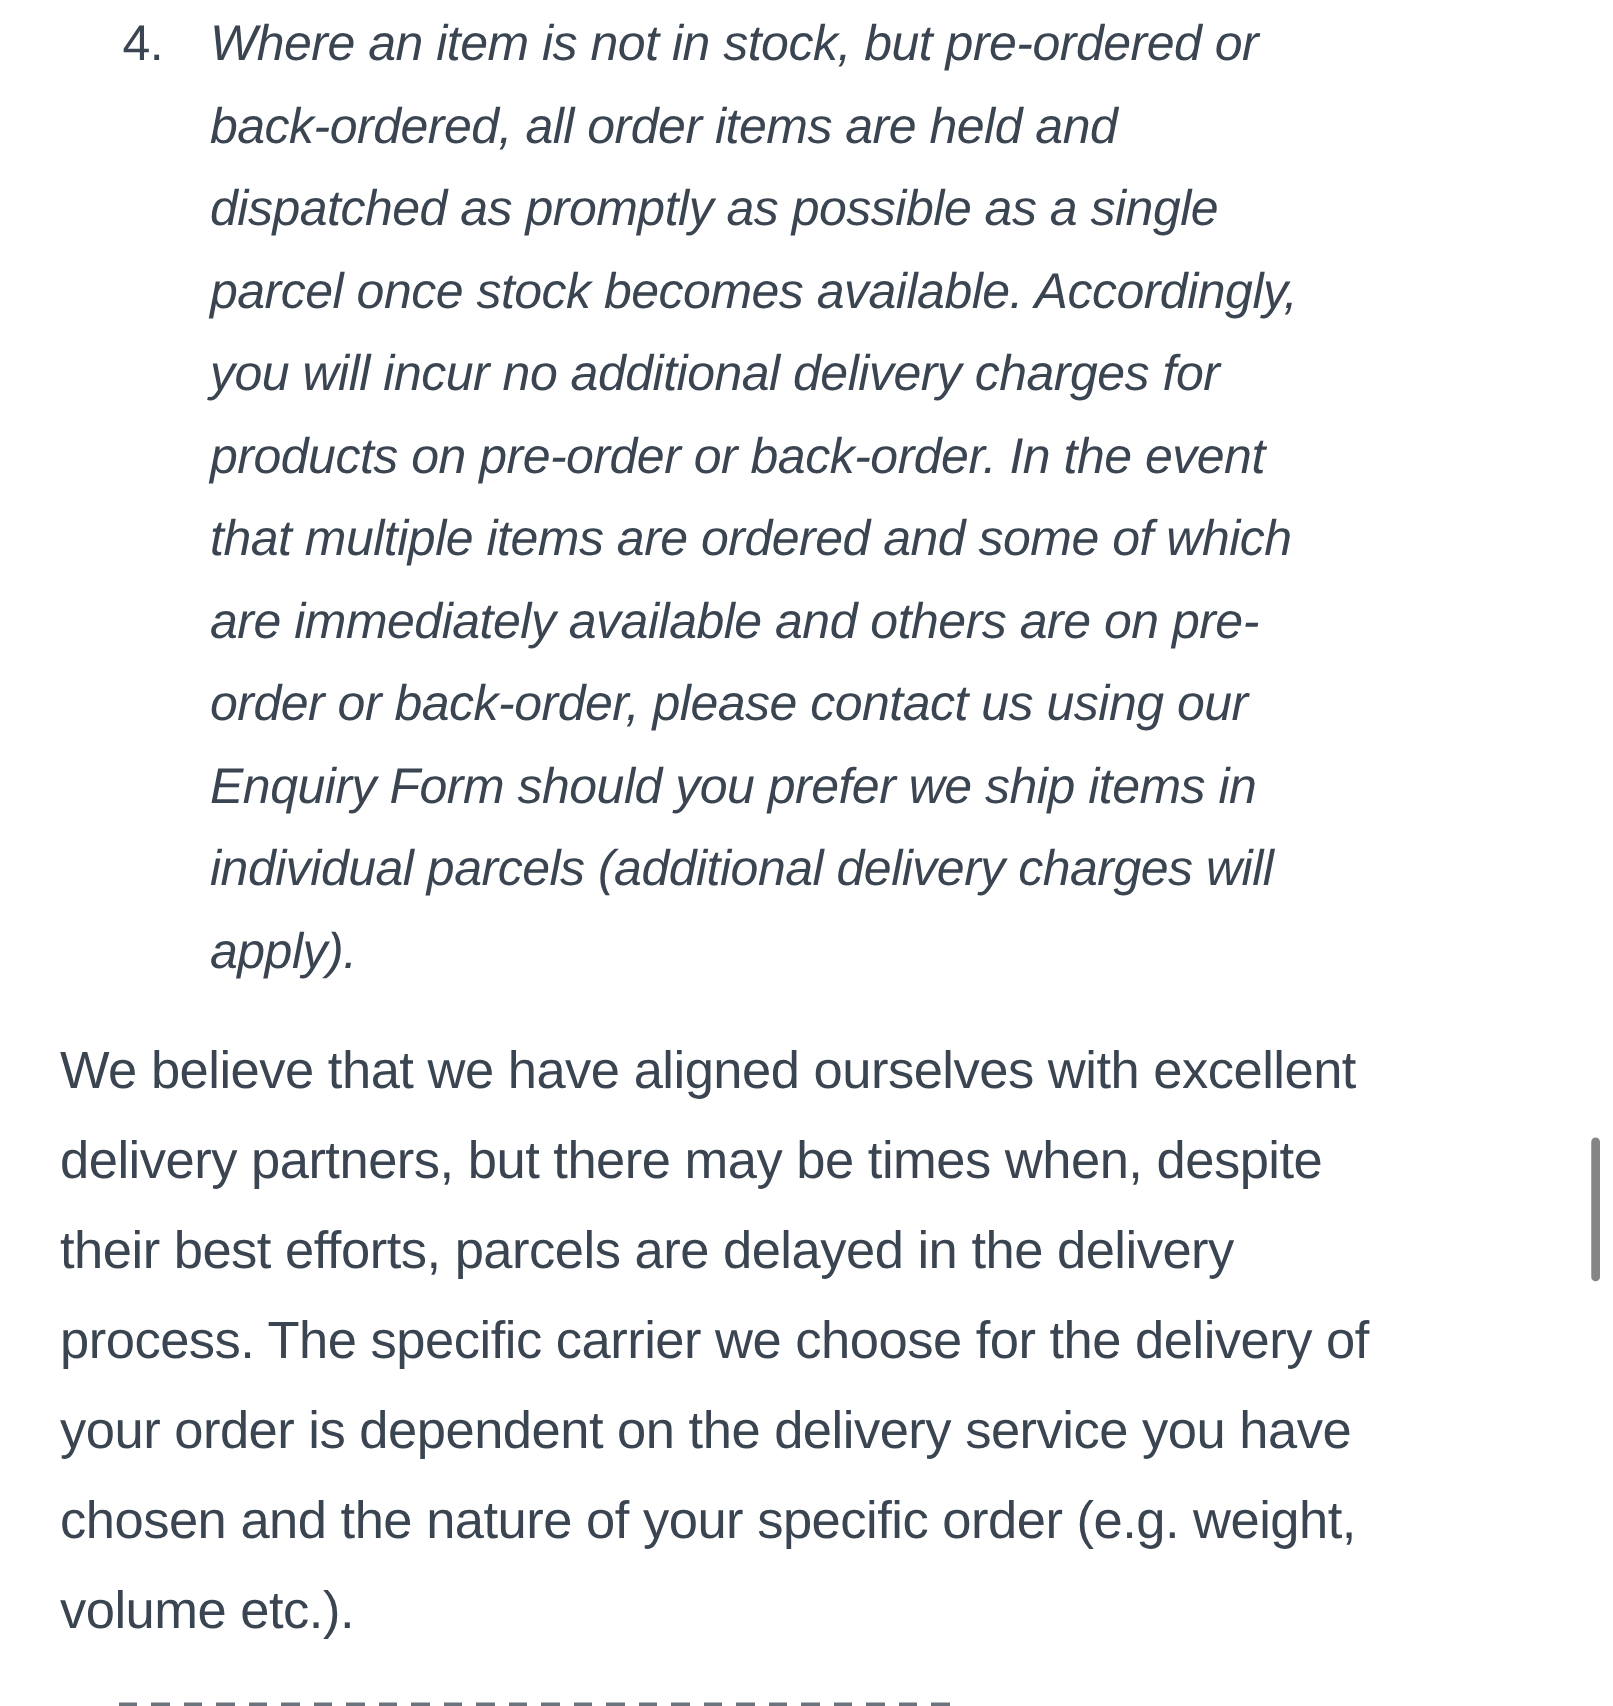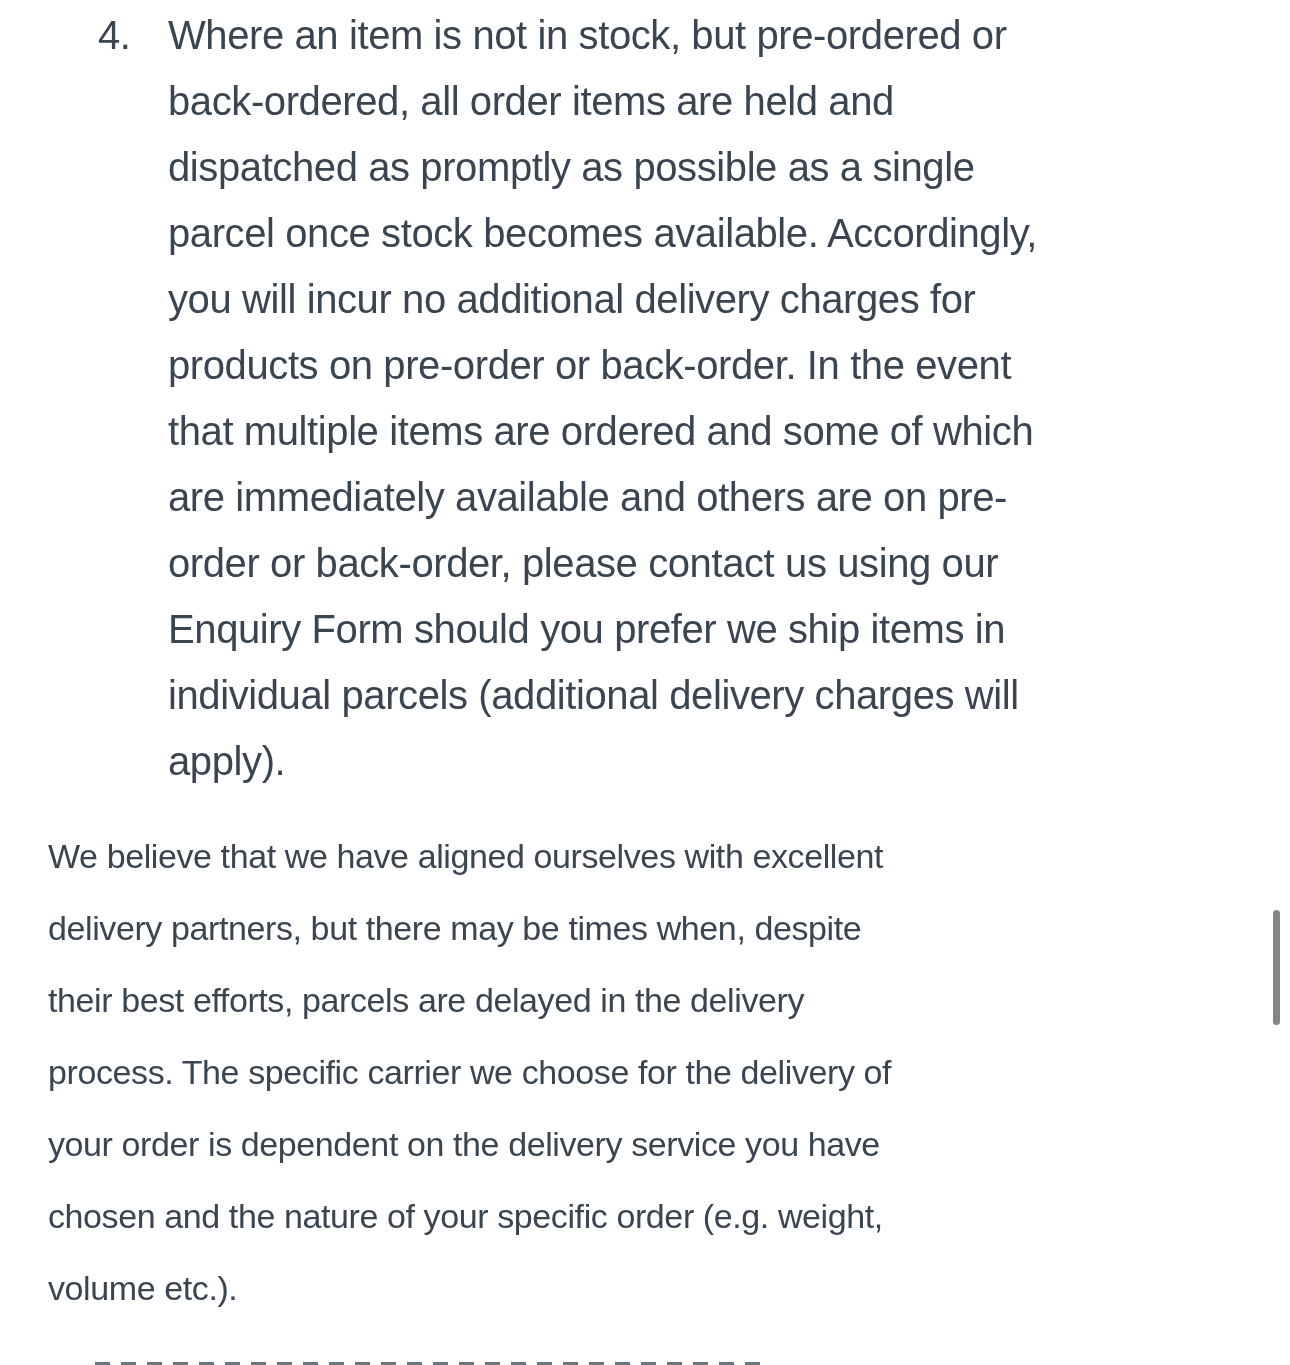--- a/index.html
+++ b/index.html
@@ -32,25 +32,26 @@
     letter-spacing: -0.4px;
   }
   .list-item .marker {
     width: 70px;
     flex: 0 0 70px;
     text-align: left;
   }
   .list-item .item-text {
     white-space: pre-line;
     max-width: 1070px;
+    font-style: italic;
   }
   
   .paragraph {
     margin: 26px 0 0 48px;
-    font-size: 34px;
+    font-size: 42px;
     line-height: 72px;
     letter-spacing: -0.4px;
     white-space: pre-line;
     max-width: 1210px;
   }
   
   .scrollbar-thumb {
     position: absolute;
     left: 1273px;
     top: 910px;

